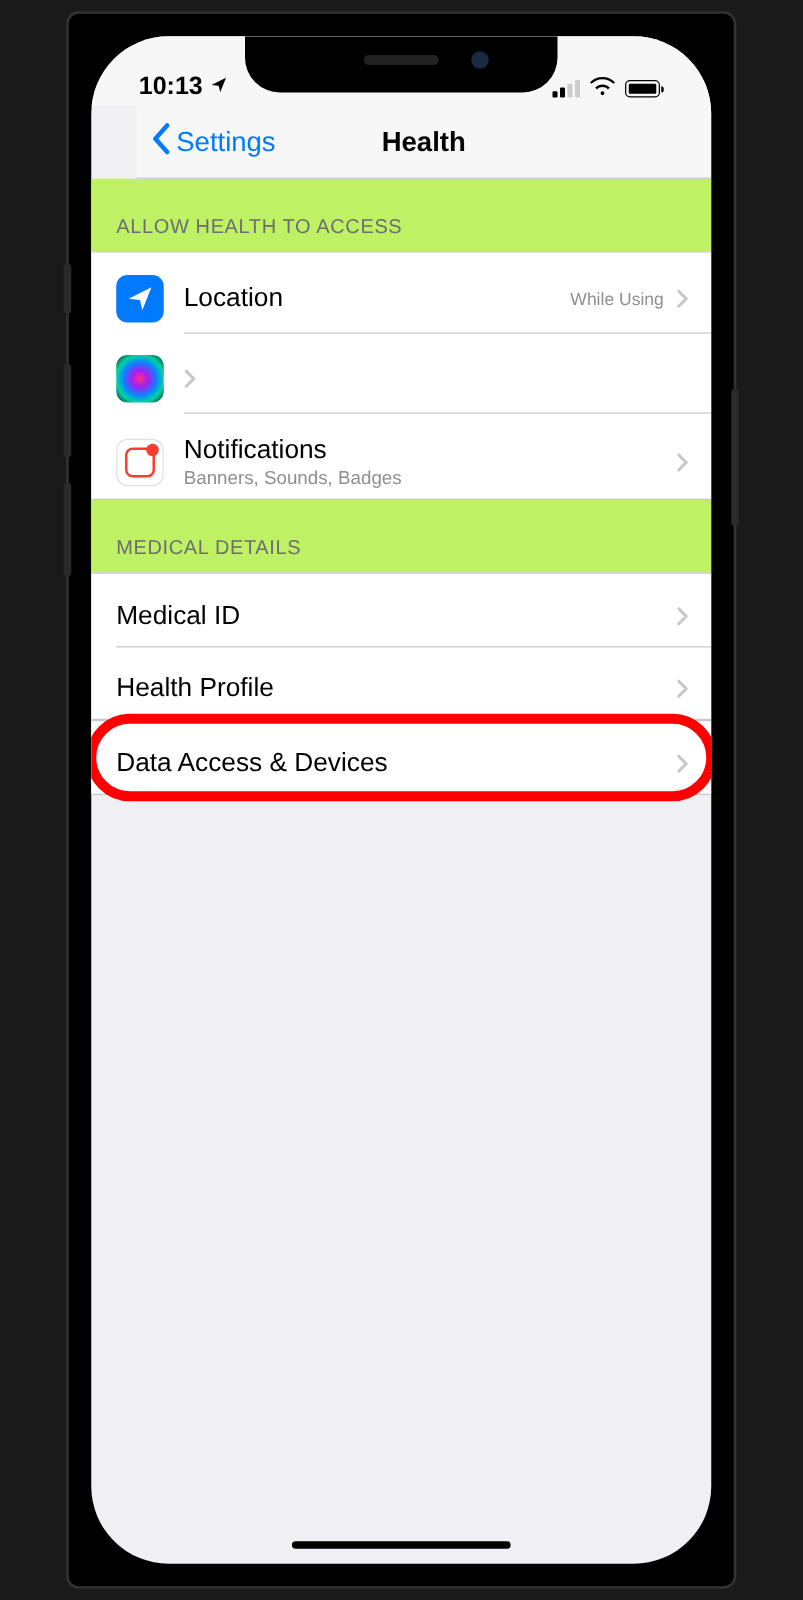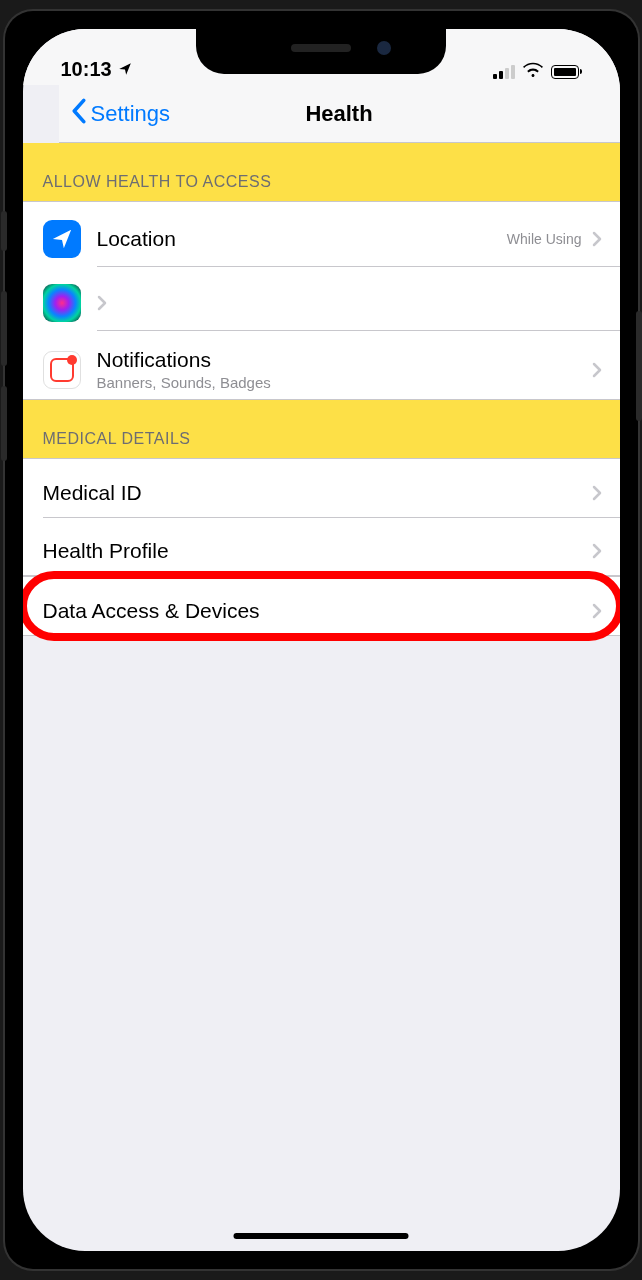--- a/index.html
+++ b/index.html
@@ -12,24 +12,24 @@
     body {
       width: 642px;
       height: 1280px;
       background: #1a1a1a;
       display: flex;
       align-items: center;
       justify-content: center;
       position: relative;
     }
     .phone-frame {
-      width: 633px;
+      width: 532px;
       height: 1258px;
       background: #000;
-      border-radius: 28px;
+      border-radius: 8px;
       padding: 18px;
       position: relative;
       box-shadow: 0 0 0 2px #333;
     }
     .phone-screen {
       width: 100%;
       height: 100%;
       background: #efeff4;
       border-radius: 62px;
       overflow: hidden;
@@ -159,21 +159,21 @@
     .nav-title {
       position: absolute;
       left: 50%;
       transform: translateX(-50%);
       font-size: 22px;
       font-weight: 600;
       color: #000;
     }
     
     .content {
-      background: #fde047;
+      background: #bef264;
     }
     .section-header {
       padding: 30px 20px 10px 20px;
       font-size: 16px;
       color: #6d6d72;
       letter-spacing: 0.5px;
     }
     .cell-group {
       background: #fff;
       border-top: 1px solid #c8c7cc;

